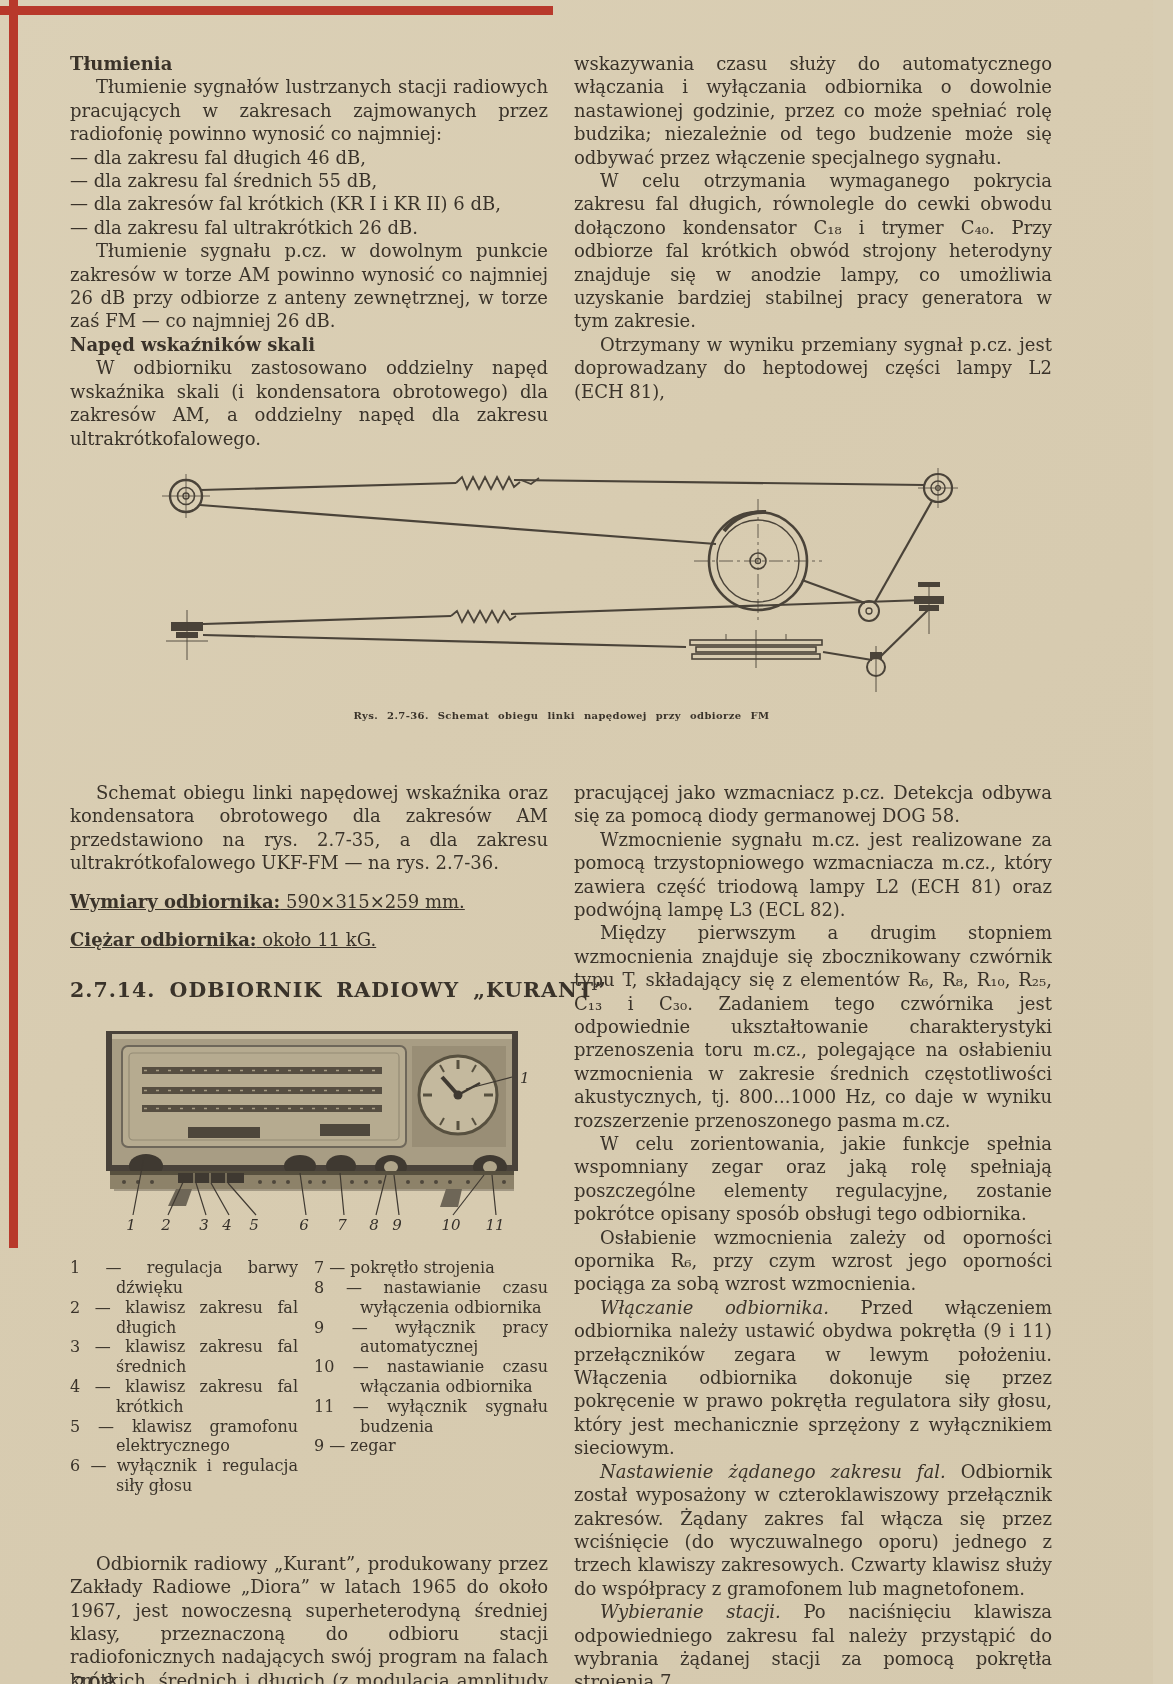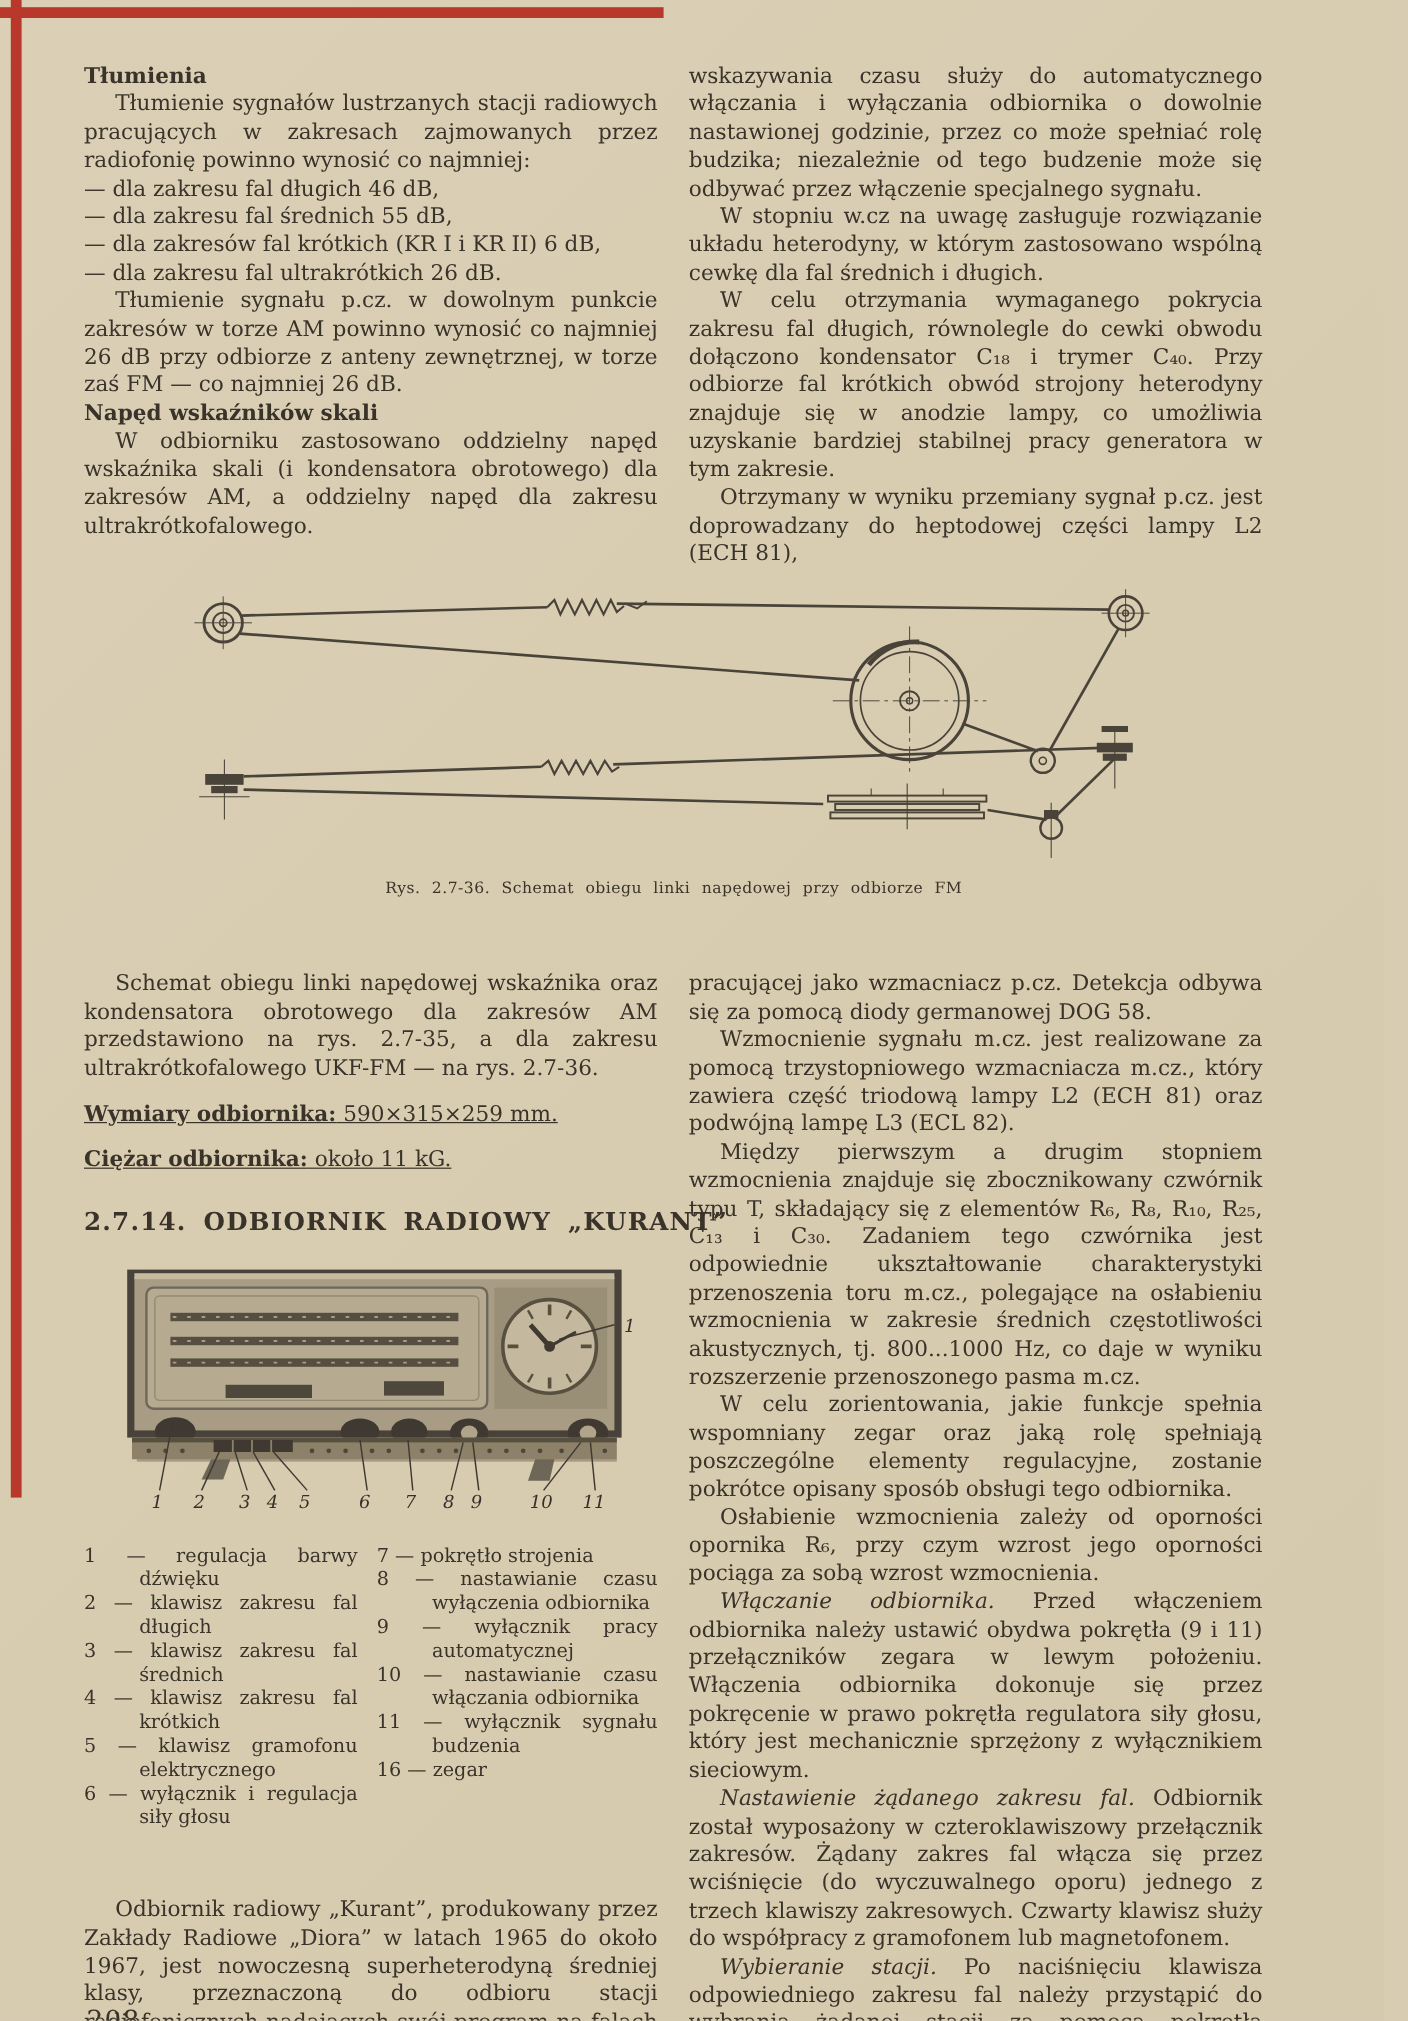--- a/index.html
+++ b/index.html
@@ -24,21 +24,21 @@
   .cols{display:flex;gap:26px;}
   .col{width:478px;font-size:18px;line-height:23.4px;text-align:justify;}
   .col p{margin:0;}
   .col p.ind{text-indent:26px;}
   .h-bold{font-weight:bold;}
   .lead-it{font-style:italic;}
   .speclines p{margin-top:15px;text-decoration:underline;}
 
   .figure-diagram{margin:14px 0 0 -4px;}
   .fig-caption{
-    text-align:center;font-weight:normal;font-size:13px;
+    text-align:center;font-weight:bold;font-size:10px;
     letter-spacing:.4px;word-spacing:5px;margin-top:10px;color:#3a332a;
   }
   .row2{margin-top:60px;}
 
   .section-head{
     text-align:center;font-weight:bold;font-size:20.5px;
     letter-spacing:1px;word-spacing:6px;margin:28px 0 22px 0;white-space:nowrap;
   }
   .radio-fig{margin:4px 0 8px 24px;}
 
@@ -71,21 +71,20 @@
         <p>— dla zakresu fal długich 46 dB,</p>
         <p>— dla zakresu fal średnich 55 dB,</p>
         <p>— dla zakresów fal krótkich (KR I i KR II) 6 dB,</p>
         <p>— dla zakresu fal ultrakrótkich 26 dB.</p>
         <p class="ind">Tłumienie sygnału p.cz. w dowolnym punkcie zakresów w torze AM powinno wynosić co najmniej 26 dB przy odbiorze z anteny zewnętrznej, w torze zaś FM — co najmniej 26 dB.</p>
         <p class="h-bold">Napęd wskaźników skali</p>
         <p class="ind">W odbiorniku zastosowano oddzielny napęd wskaźnika skali (i kondensatora obrotowego) dla zakresów AM, a oddzielny napęd dla zakresu ultrakrótkofalowego.</p>
       </div>
       <div class="col">
         <p>wskazywania czasu służy do automatycznego włączania i wyłączania odbiornika o dowolnie nastawionej godzinie, przez co może spełniać rolę budzika; niezależnie od tego budzenie może się odbywać przez włączenie specjalnego sygnału.</p>
-        <p class="ind">W stopniu w.cz na uwagę zasługuje rozwiązanie układu heterodyny, w którym zastosowano wspólną cewkę dla fal średnich i długich.</p>
         <p class="ind">W celu otrzymania wymaganego pokrycia zakresu fal długich, równolegle do cewki obwodu dołączono kondensator C₁₈ i trymer C₄₀. Przy odbiorze fal krótkich obwód strojony heterodyny znajduje się w anodzie lampy, co umożliwia uzyskanie bardziej stabilnej pracy generatora w tym zakresie.</p>
         <p class="ind">Otrzymany w wyniku przemiany sygnał p.cz. jest doprowadzany do heptodowej części lampy L2 (ECH 81),</p>
       </div>
     </div>
 
     <div class="figure-diagram">
       <svg width="1042" height="232" viewBox="0 0 1042 232">
 
         <g>
           <circle class="ln" cx="120" cy="32" r="16" stroke-width="2.4"></circle>
@@ -301,21 +300,21 @@
             <p class="leg-item">4 — klawisz zakresu fal krótkich</p>
             <p class="leg-item">5 — klawisz gramofonu elektrycznego</p>
             <p class="leg-item">6 — wyłącznik i regulacja siły głosu</p>
           </div>
           <div class="lcol2">
             <p class="leg-item">7 — pokrętło strojenia</p>
             <p class="leg-item">8 — nastawianie czasu wyłączenia odbiornika</p>
             <p class="leg-item">9 — wyłącznik pracy automatycznej</p>
             <p class="leg-item">10 — nastawianie czasu włączania odbiornika</p>
             <p class="leg-item">11 — wyłącznik sygnału budzenia</p>
-            <p class="leg-item">16 — zegar</p>
+            <p class="leg-item">9 — zegar</p>
           </div>
         </div>
 
         <div class="bottom-paras">
           <p class="ind">Odbiornik radiowy „Kurant”, produkowany przez Zakłady Radiowe „Diora” w latach 1965 do około 1967, jest nowoczesną superheterodyną średniej klasy, przeznaczoną do odbioru stacji radiofonicznych nadających swój program na falach krótkich, średnich i długich (z modulacją amplitudy AM).</p>
 
         </div>
       </div>
 
       <div class="col">

